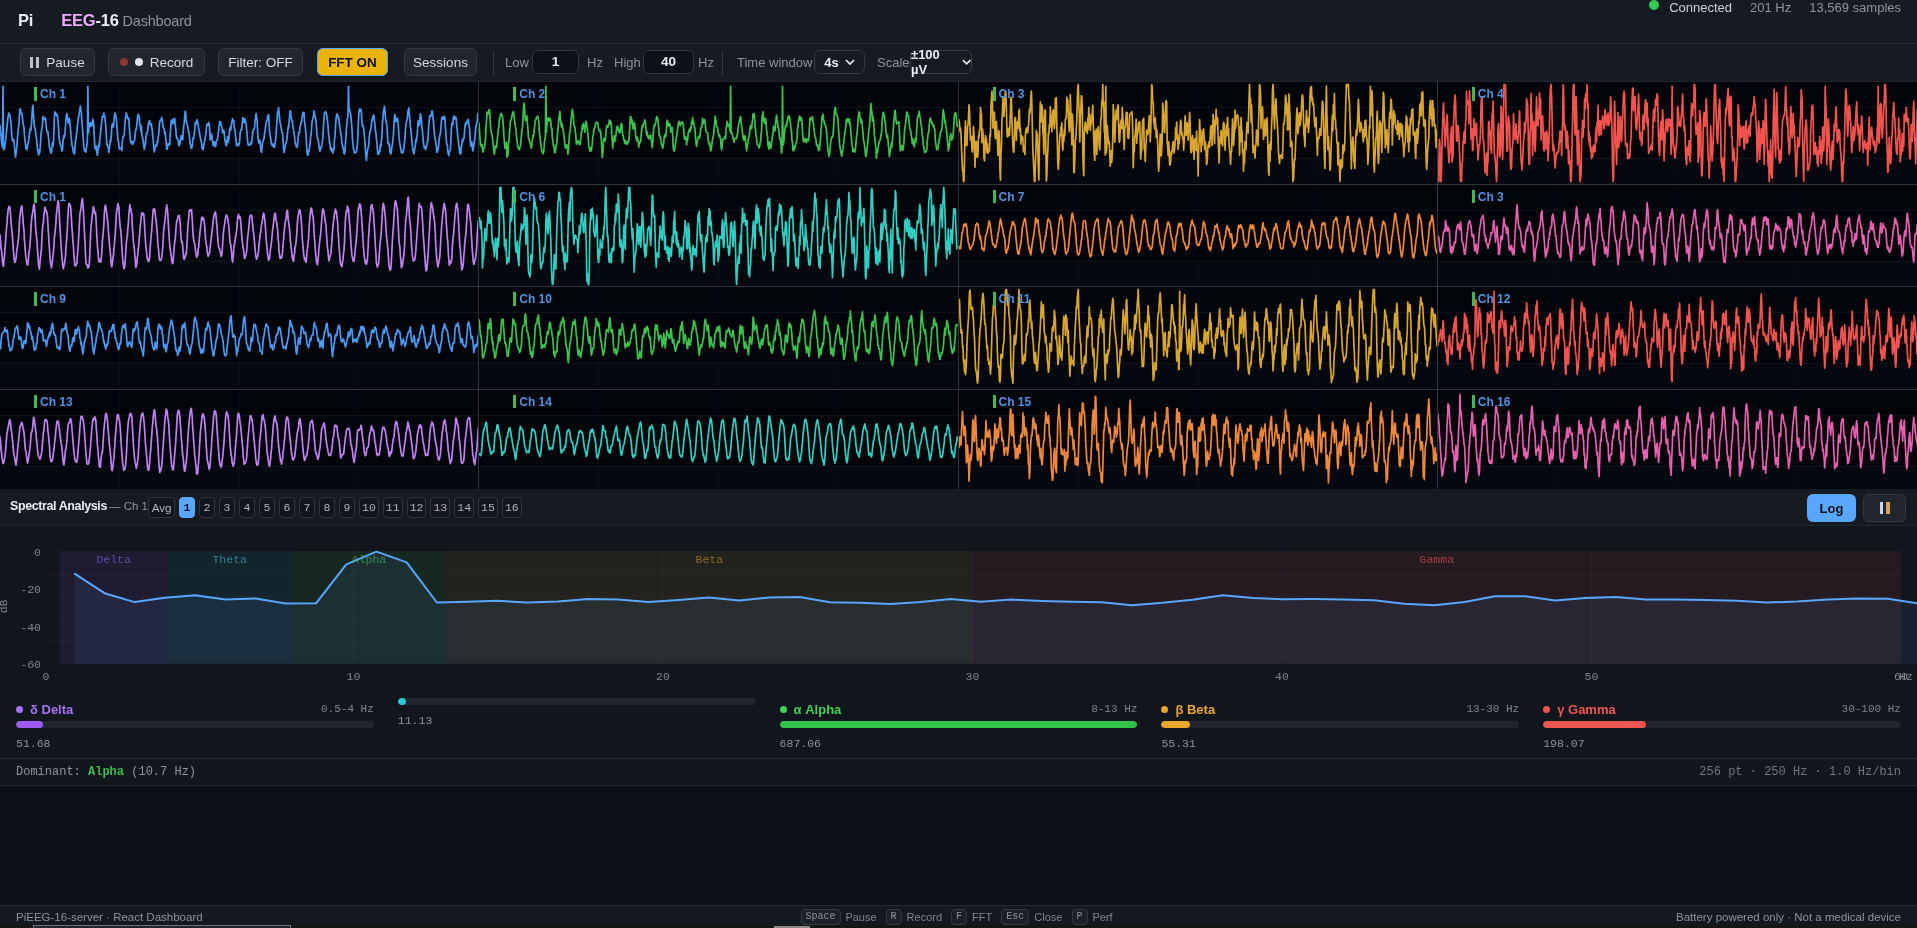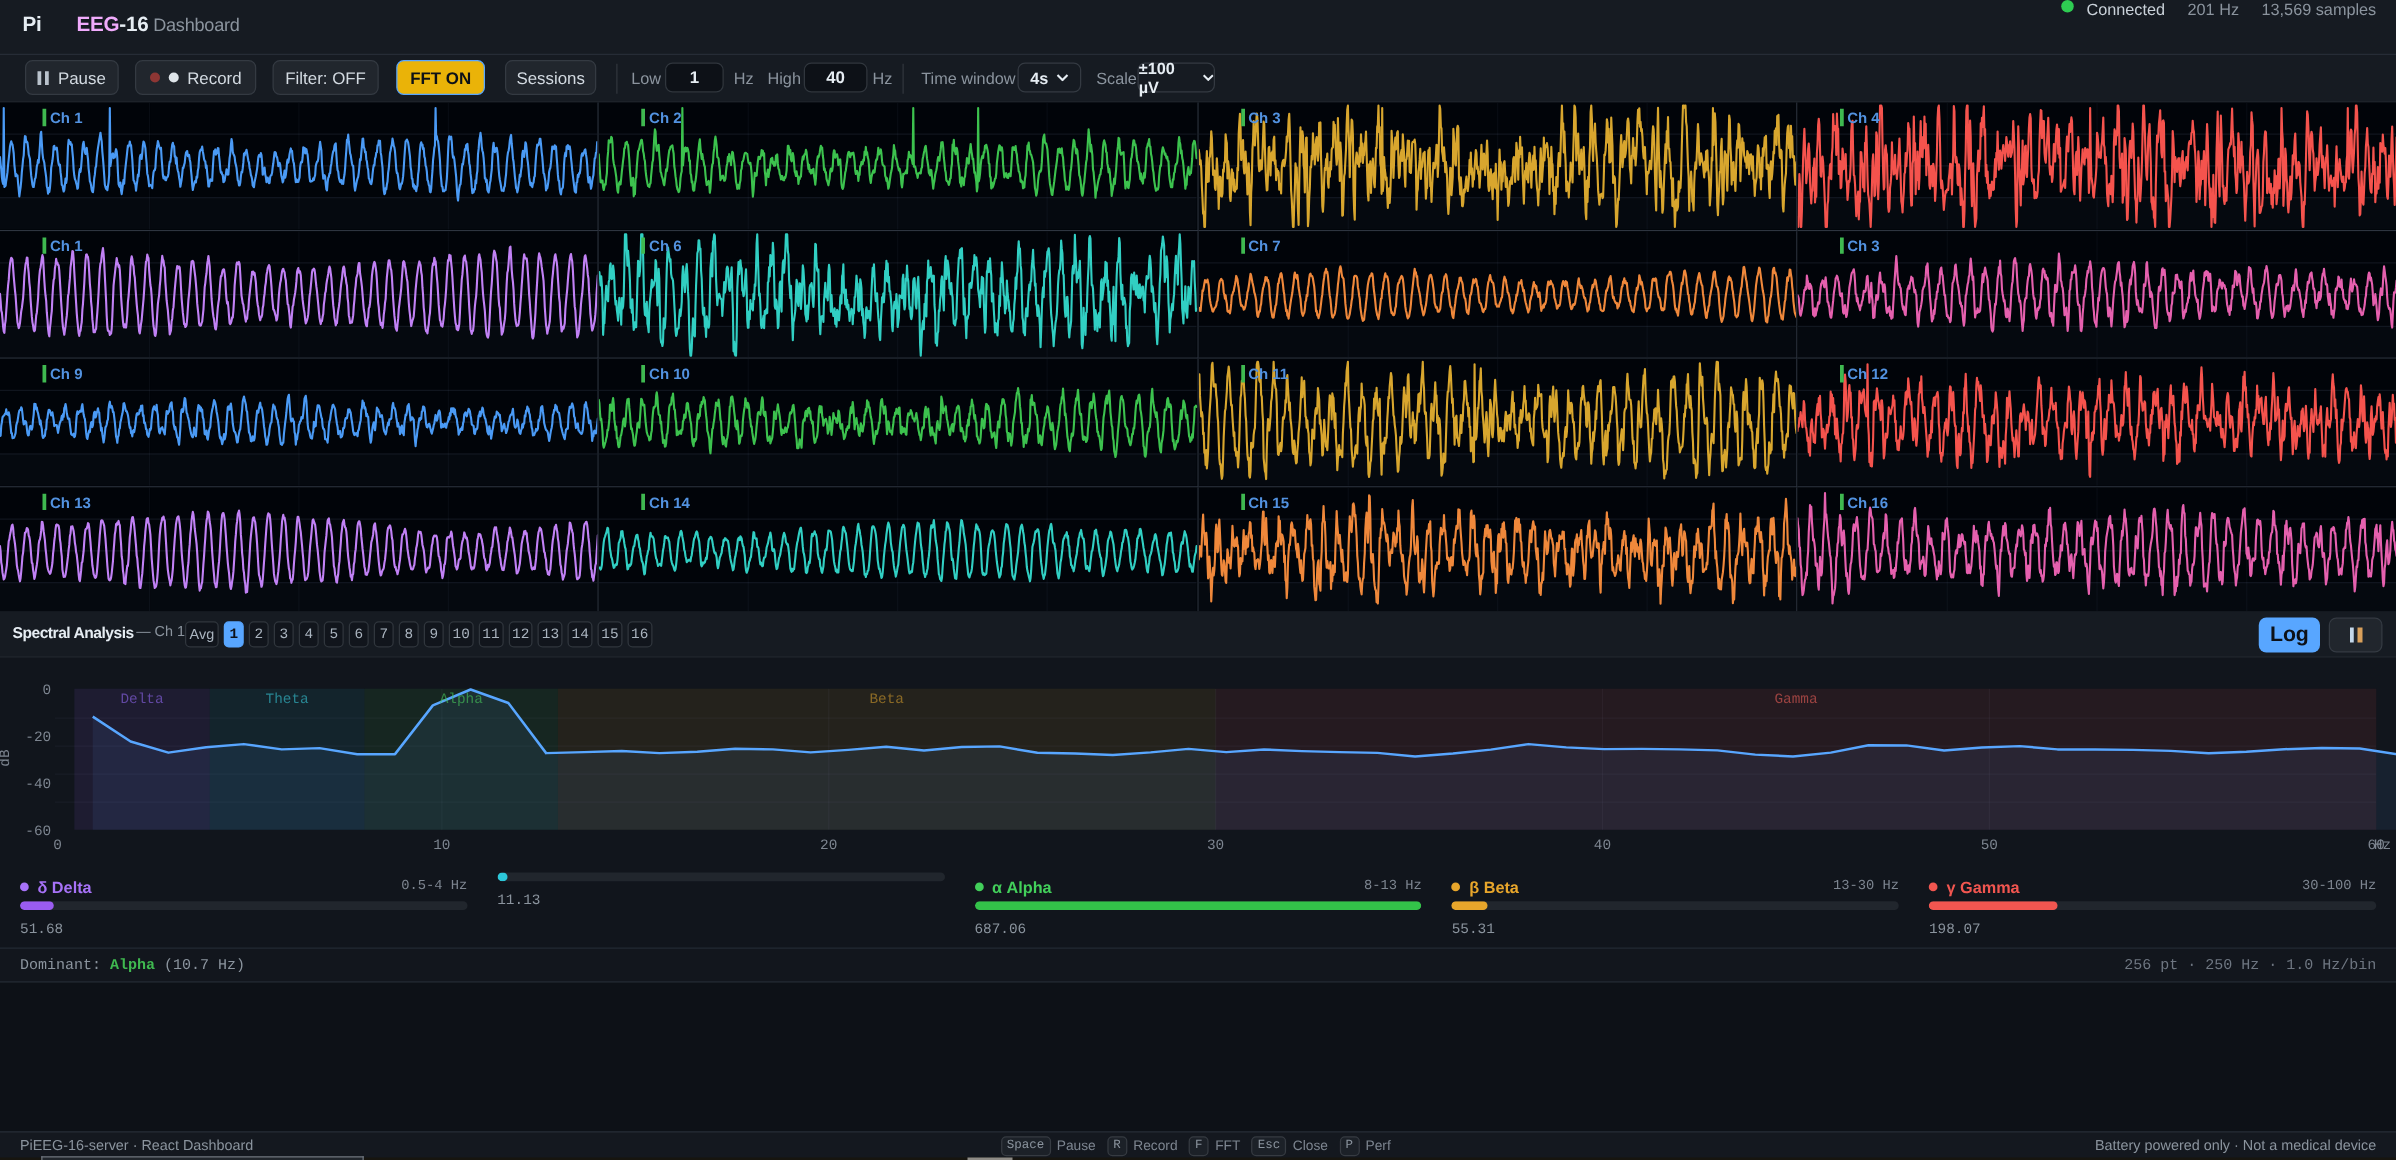--- a/index.html
+++ b/index.html
@@ -53,21 +53,21 @@
   background:#161b22; border-bottom:1px solid #21262d; }
 .st { position:absolute; left:10px; top:10px; font-size:12.5px; font-weight:bold; color:#e6edf3; letter-spacing:-0.4px; }
 .stc { position:absolute; left:109px; top:11px; font-size:11.5px; color:#8b949e; }
 .chbtns { position:absolute; left:148px; top:8px; display:flex; gap:4px; }
 .chbtn { height:21px; min-width:16px; padding:0 2px; background:#11151c; border:1px solid #30363d;
   border-radius:4px; color:#aab4bf; font-size:11.5px; font-family:"Liberation Mono", monospace;
   display:flex; align-items:center; justify-content:center; }
 .chbtn.avg { width:27px; font-family:"Liberation Sans", sans-serif; }
 .chbtn.on { background:#58a6ff; border-color:#58a6ff; color:#0d1117; font-weight:bold; }
 .logbtn { position:absolute; left:1807px; top:5px; width:49px; height:28px; background:#58a6ff;
-  border-radius:6px; color:#0d1117; font-size:17px; font-weight:600; display:flex; align-items:center; justify-content:center; }
+  border-radius:6px; color:#0d1117; font-size:13px; font-weight:600; display:flex; align-items:center; justify-content:center; }
 .pausebtn { position:absolute; left:1863px; top:5px; width:43px; height:28px; background:#21262d;
   border:1px solid #343a42; border-radius:6px; display:flex; align-items:center; justify-content:center; gap:3px; }
 .pausebtn i { width:3.5px; height:12px; display:block; }
 .pausebtn .p1 { background:#c4d7ea; } .pausebtn .p2 { background:#d9a05b; }
 
 .chart { position:absolute; top:526px; left:0; width:1917px; height:172px; }
 .chart svg { display:block; }
 .cg { stroke:rgba(200,212,255,0.045); stroke-width:1; }
 .bl { font-family:"Liberation Mono", monospace; font-size:11.5px; opacity:0.62; }
 .al { font-family:"Liberation Mono", monospace; font-size:11.5px; fill:#7d8590; }

